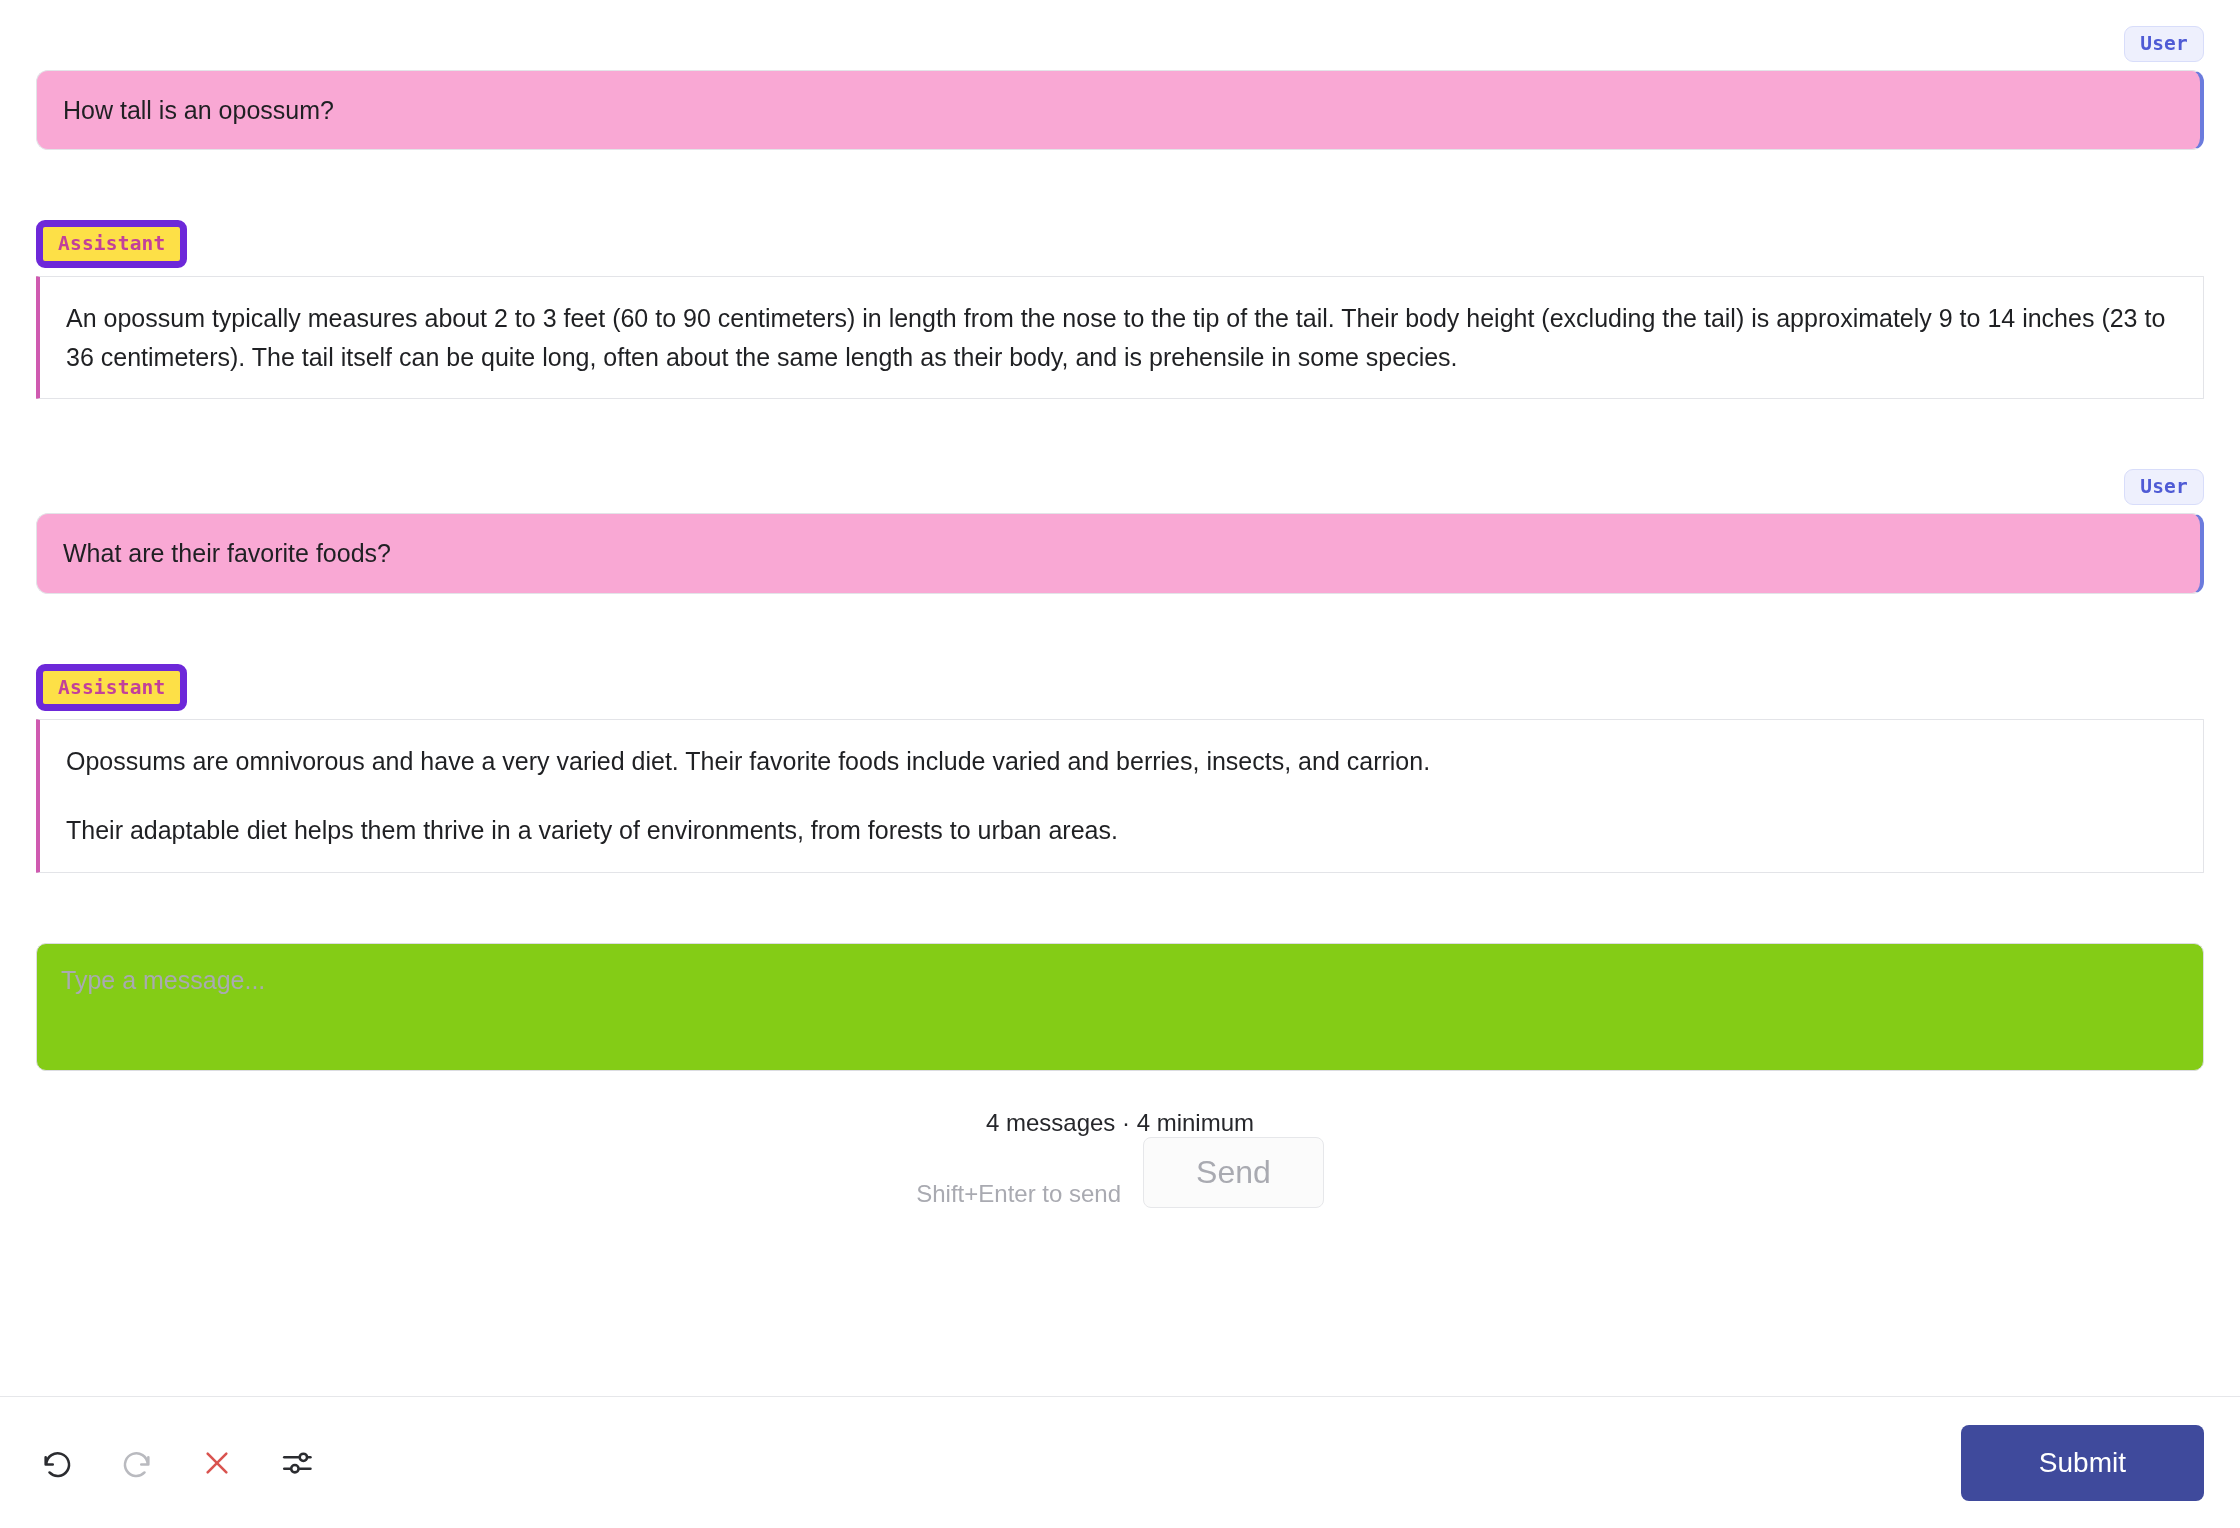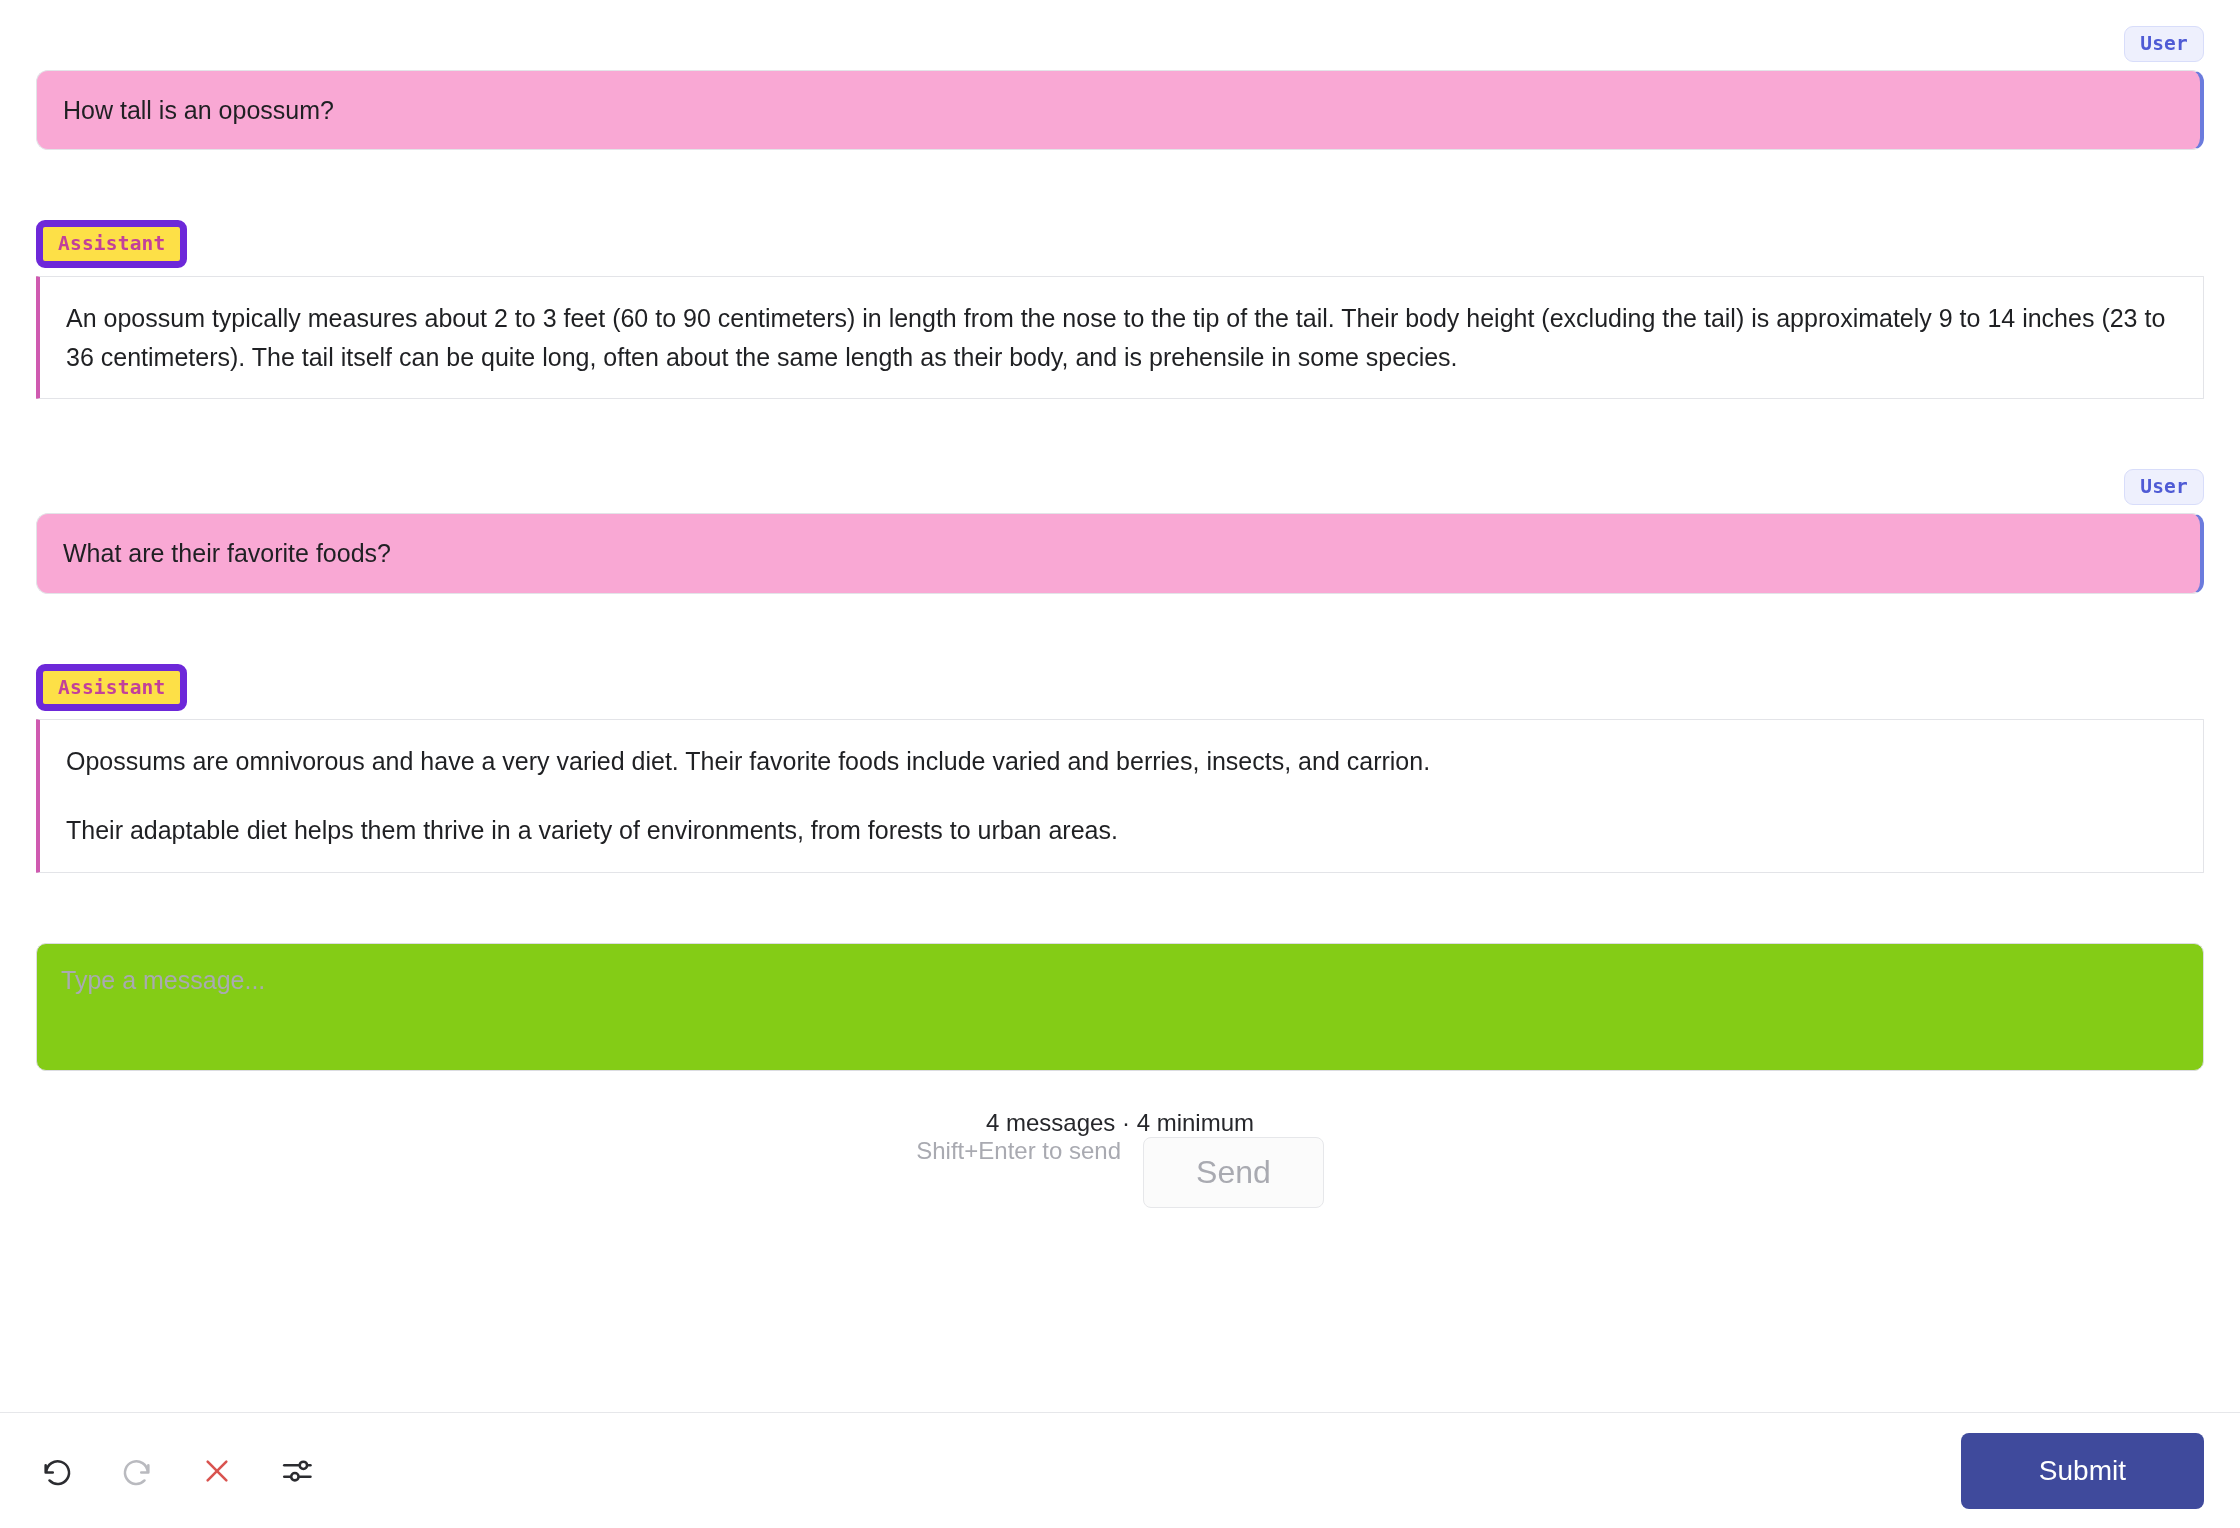--- a/index.html
+++ b/index.html
@@ -106,21 +106,21 @@
     justify-content: space-between;
     margin-top: 38px;
     flex-direction: column;
   }
   .msg-count {
     font-size: 24px;
     color: #26272b;
   }
   .footer-right {
     display: flex;
-    align-items: flex-start;
+    align-items: flex-end;
     gap: 22px;
   }
   .hint {
     font-size: 24px;
     color: #a9aab1;
   }
   .send-btn {
     font-size: 32px;
     color: #a9aab1;
     background: #fbfbfb;
@@ -128,21 +128,21 @@
     border-radius: 8px;
     padding: 16px 52px;
     font-family: "Liberation Sans", sans-serif;
     cursor: default;
   }
 
   
   .bottom-bar {
     position: absolute;
     left: 0; right: 0; bottom: 0;
-    height: 116px;
+    height: 132px;
     border-top: 1px solid #e6e7ea;
     display: flex;
     align-items: center;
     justify-content: space-between;
     padding: 0 36px;
     background: #ffffff;
   }
   .tool-icons {
     display: flex;
     align-items: center;

